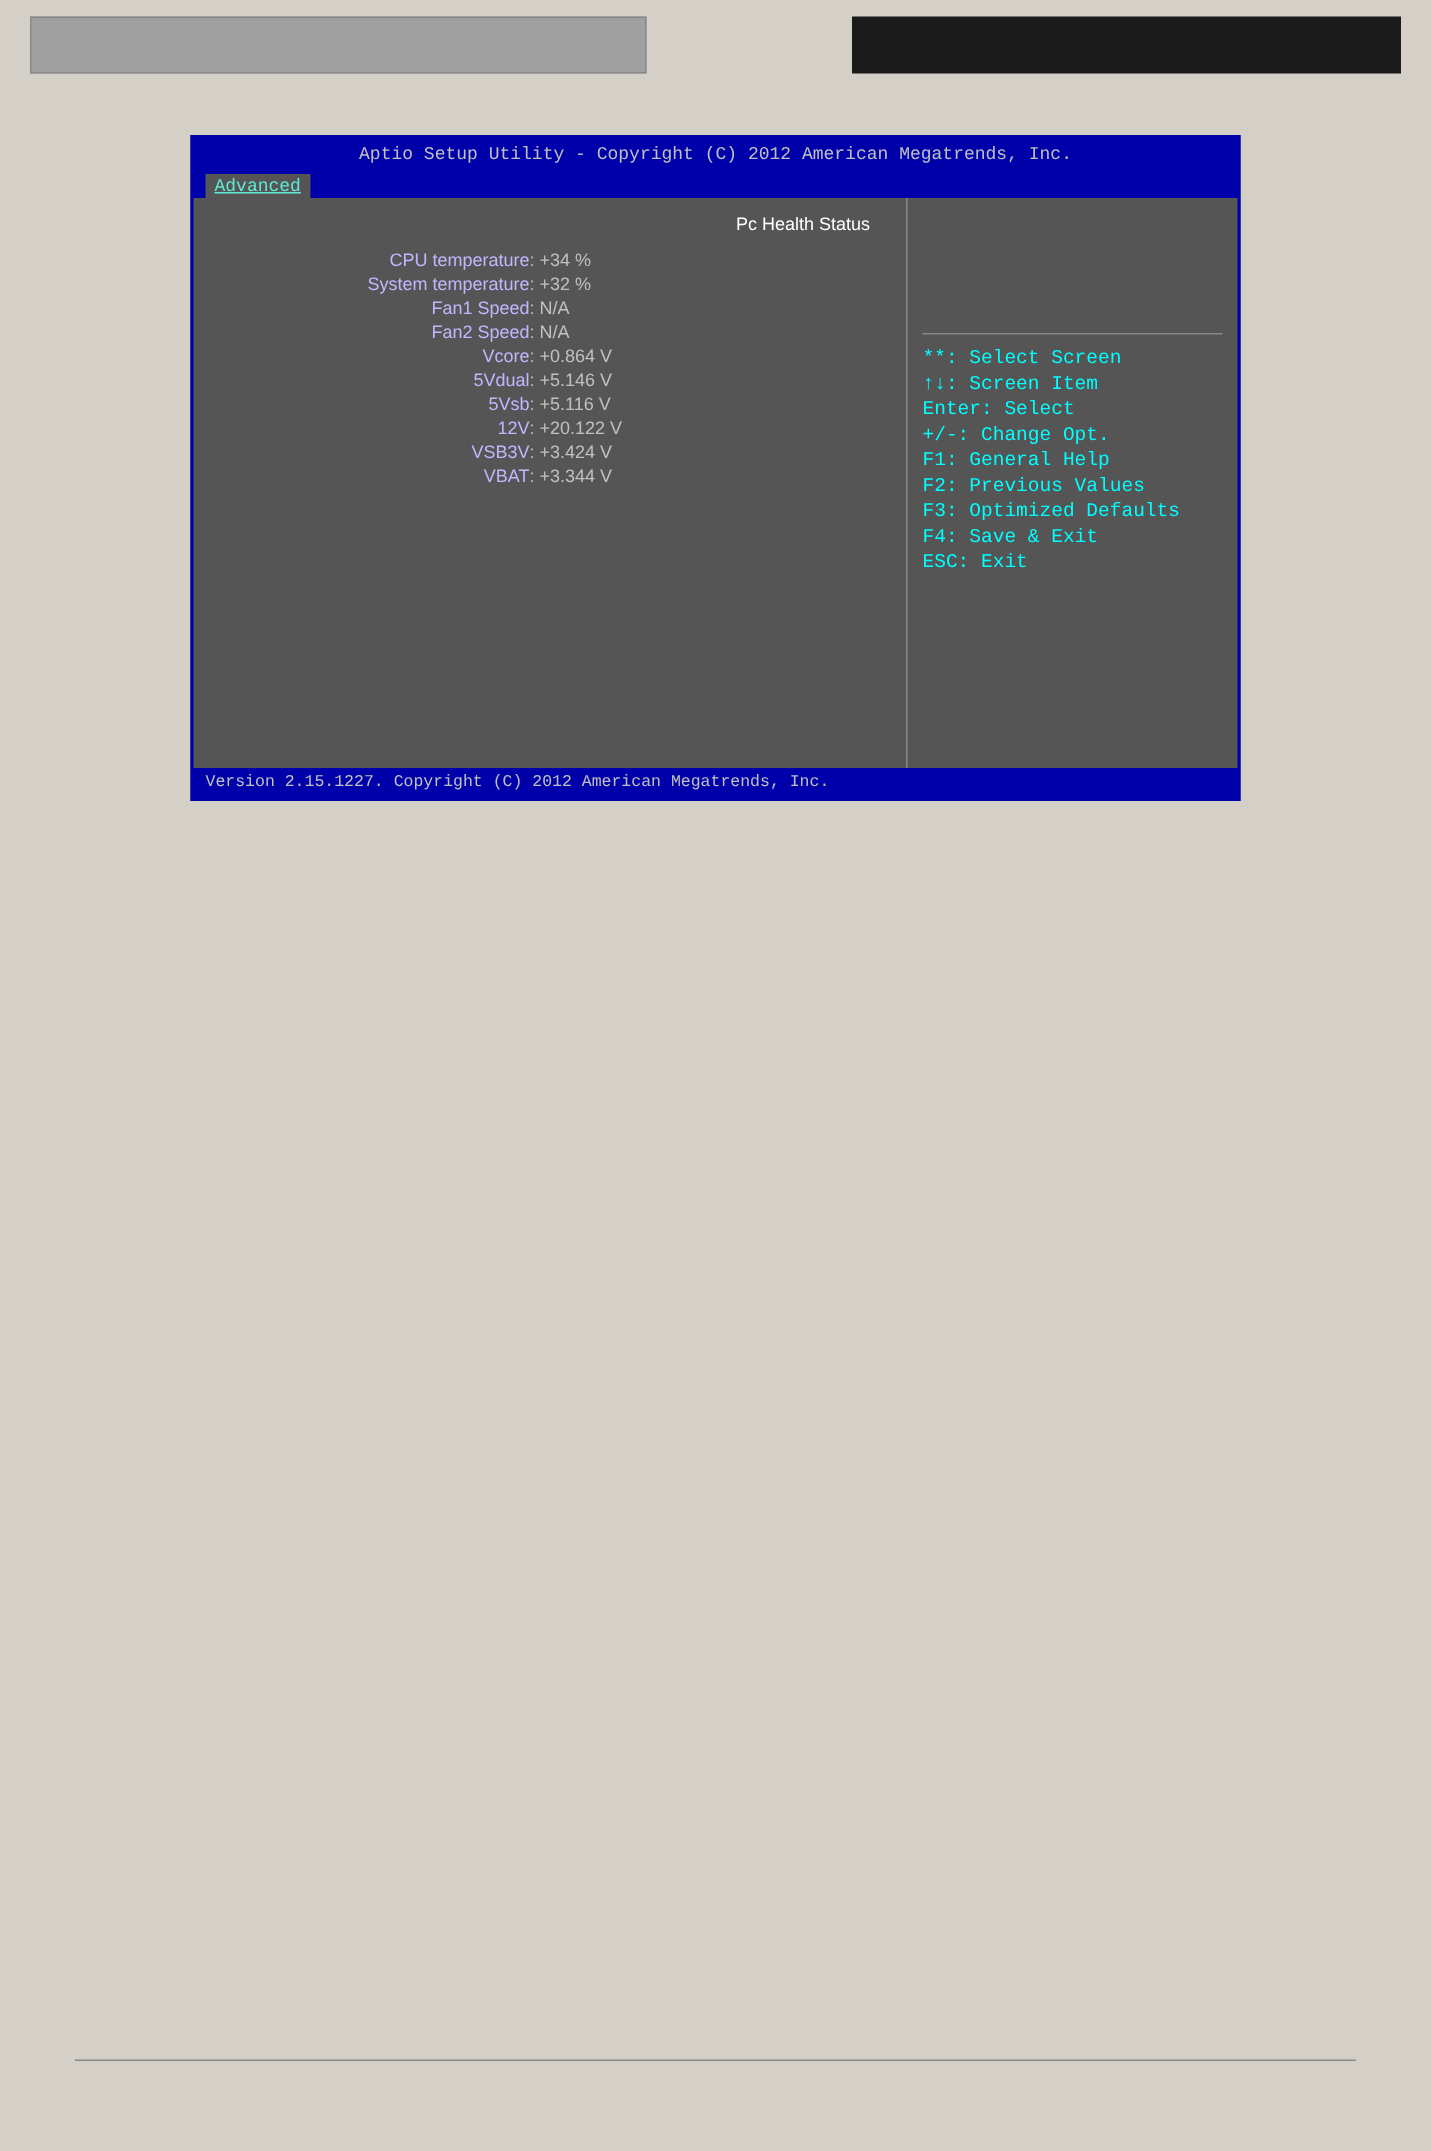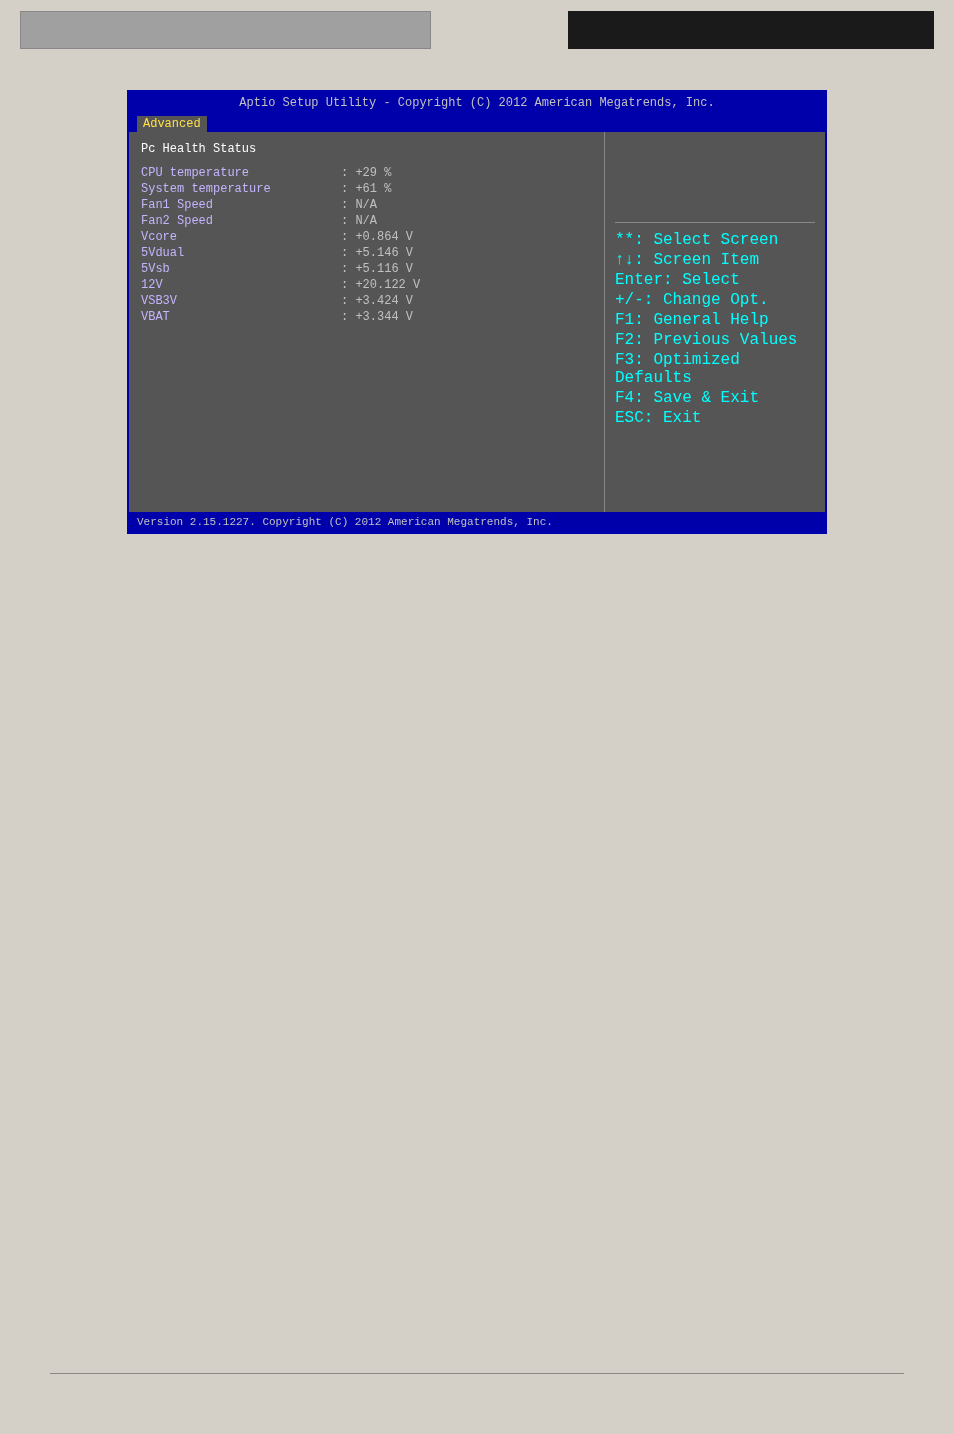--- a/index.html
+++ b/index.html
@@ -70,38 +70,40 @@
     .bios-tab {
       font-size: 12px;
       font-family: 'Courier New', Courier, monospace;
       padding: 1px 6px;
       color: #c0c0c0;
       cursor: pointer;
     }
 
     .bios-tab.active {
       background: #555555;
-      color: #fde047;
+      color: #5eead4;
+      text-decoration: underline;
     }
 
     
     .bios-content {
       display: flex;
       background: #555555;
       min-height: 380px;
     }
 
     
     .bios-left {
       flex: 1;
-      padding: 10px 12px;
-      color: #c0c0c0;
-      font-size: 12px;
-      font-family: Liberation Mono, monospace;
+      padding: 10px 24px;
+      color: #c0c0c0;
+      font-size: 12px;
+      font-family: Liberation Sans, sans-serif;
       border-right: 1px solid #888;
+      text-align: right;
     }
 
     .section-title {
       color: #ffffff;
       margin-bottom: 10px;
       font-size: 12px;
     }
 
     .bios-row {
       display: flex;
@@ -130,21 +132,21 @@
     }
 
     .help-divider {
       border: none;
       border-top: 1px solid #888;
       margin: 80px 0 8px 0;
     }
 
     .help-item {
       color: #00ffff;
-      font-size: 16px;
+      font-size: 13px;
       margin-bottom: 2px;
       font-family: 'Courier New', Courier, monospace;
     }
 
     
     .bios-footer {
       background: #0000aa;
       color: #c0c0c0;
       text-align: left;
       padding: 4px 8px;
@@ -184,26 +186,26 @@
       </div>
     </div>
 
     <div class="bios-content">
 
       <div class="bios-left">
         <div class="section-title">Pc Health Status</div>
 
         <div class="bios-row">
           <span class="label">CPU temperature</span>
-          <span class="value">: +29 %</span>
+          <span class="value">: +34 %</span>
         </div>
 
         <div class="bios-row">
           <span class="label">System temperature</span>
-          <span class="value">: +61 %</span>
+          <span class="value">: +32 %</span>
         </div>
 
         <div class="bios-row">
           <span class="label">Fan1 Speed</span>
           <span class="value">: N/A</span>
         </div>
 
         <div class="bios-row">
           <span class="label">Fan2 Speed</span>
           <span class="value">: N/A</span>

